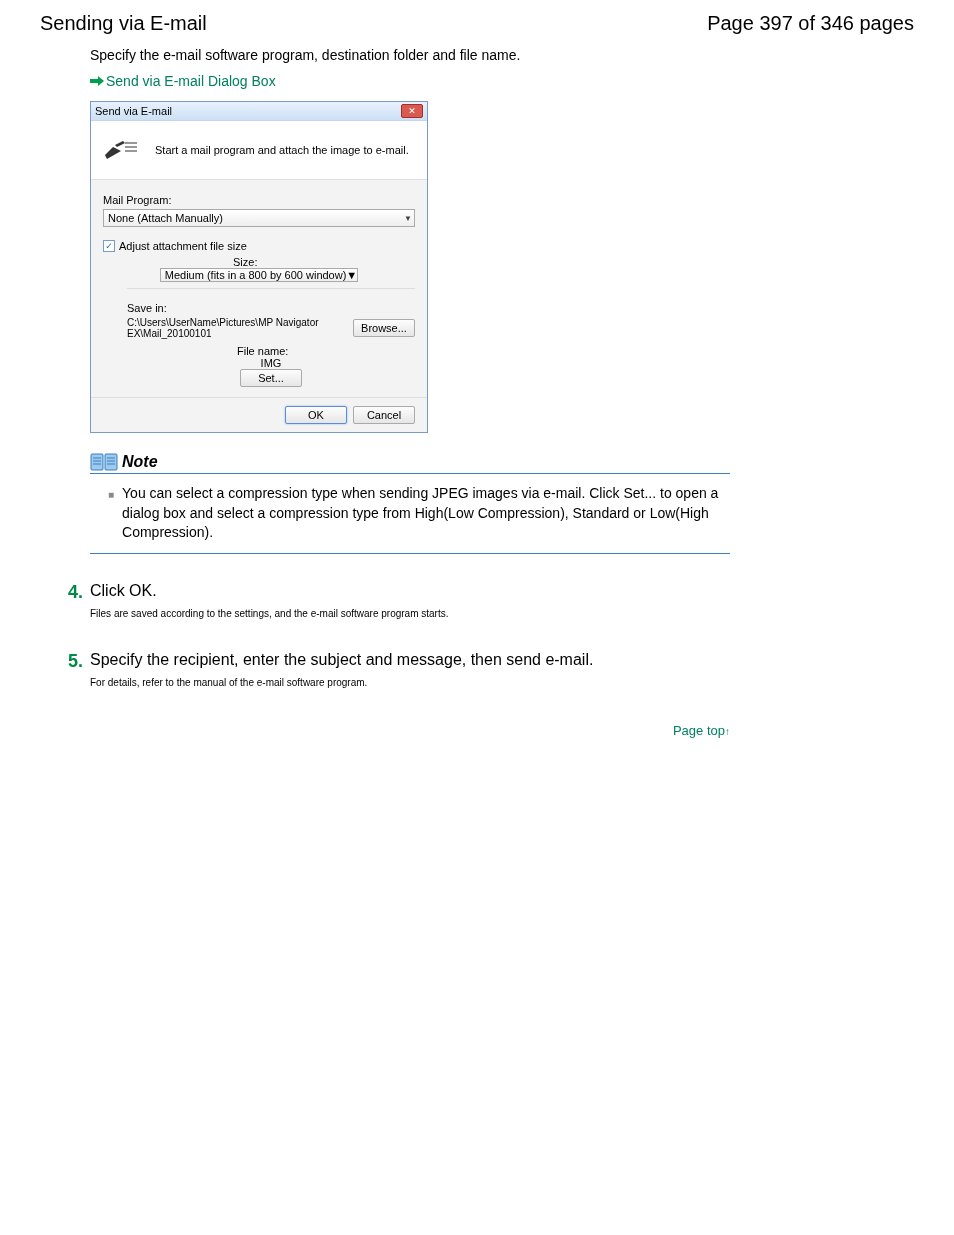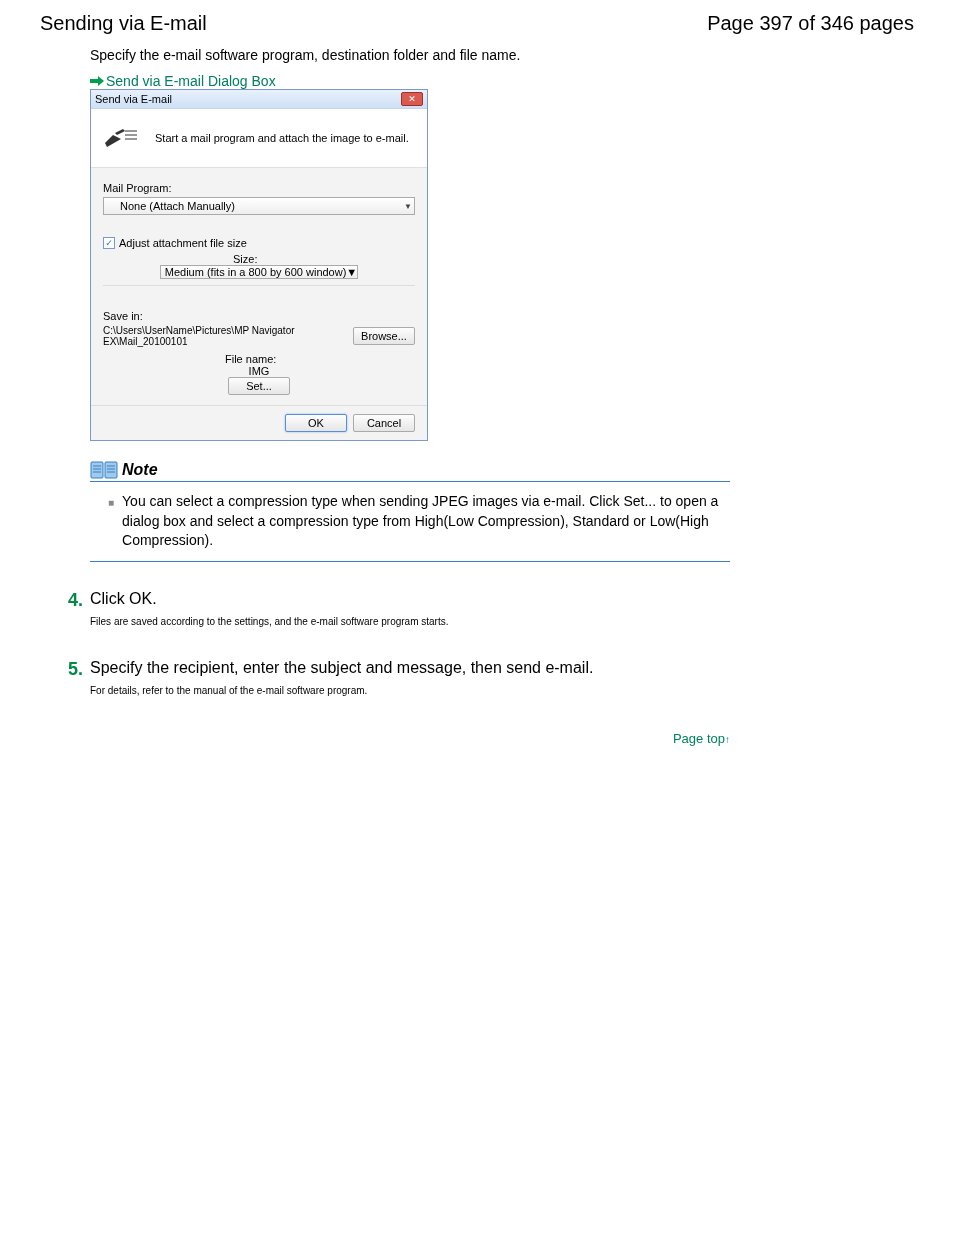--- a/index.html
+++ b/index.html
@@ -11,21 +11,21 @@
       width: 954px;
     }
     .header-row {
       display: flex;
       justify-content: space-between;
       padding: 12px 40px 8px 40px;
       font-size: 20px;
     }
     .content { padding: 4px 40px 40px 90px; }
     .intro { margin-bottom: 10px; font-size: 14px; }
-    .link-row { display: flex; align-items: center; margin-bottom: 0; }
+    .link-row { display: flex; align-items: center; margin-bottom: 12px; }
     .link-green { color: #008060; text-decoration: none; font-size: 14px; }
     .arrow-icon {
       display: inline-block;
       width: 14px; height: 10px;
       margin-right: 2px;
       position: relative;
     }
     .arrow-icon svg { display: block; }
 
     
@@ -59,31 +59,31 @@
       padding: 16px 12px;
       display: flex; align-items: center;
     }
     .banner-icon { width: 36px; margin-right: 16px; }
     .dialog-body { padding: 14px 12px 8px 12px; }
     .d-label { font-size: 11px; margin-bottom: 3px; display: block; }
     .d-select {
       width: 100%; height: 18px;
       border: 1px solid #aaa;
       background: linear-gradient(#fff,#eee);
-      font-size: 11px; padding-left: 16px;
+      font-size: 11px; padding-left: 4px;
       display: flex; align-items: center; justify-content: space-between;
-      margin-bottom: 22px;
+      margin-bottom: 13px;
     }
     .d-select .dd { color: #444; font-size: 8px; margin-right:2px; }
     .d-checkrow { display: flex; align-items: center; margin-bottom: 4px; }
     .d-check { width:12px; height:12px; border:1px solid #7a9acb; background:#fff; margin-right:4px; display:flex;align-items:center;justify-content:center; font-size:9px; color:#2a6fb5;}
     .d-row { display: flex; align-items: center; margin-bottom: 6px; flex-direction: column; }
     .d-row-lbl { width: 68px; font-size: 11px; padding-left: 8px; }
     .d-sel2 { flex: 1; height: 18px; border: 1px solid #aaa; background: linear-gradient(#fff,#eee); font-size:11px; padding-left:4px; display:flex;align-items:center; justify-content:space-between;}
-    .d-save { border-top: 1px solid #ddd; padding-top: 24px; }
+    .d-save { border-top: 1px solid #ddd; padding-top: 13px; margin-left: 24px; }
     .d-save .path { font-size:10px; margin-bottom: 6px; display:flex;justify-content:space-between;align-items:center;}
     .d-btn {
       min-width: 62px; height: 18px; font-size:11px;
       background: linear-gradient(#fdfdfd,#e6e6e6);
       border: 1px solid #aaa; border-radius: 2px;
       padding: 0 6px; display:inline-flex;align-items:center;justify-content:center;
     }
     .d-footer {
       border-top: 1px solid #ddd;
       padding: 8px 12px; display:flex; justify-content:flex-end; gap:6px;

